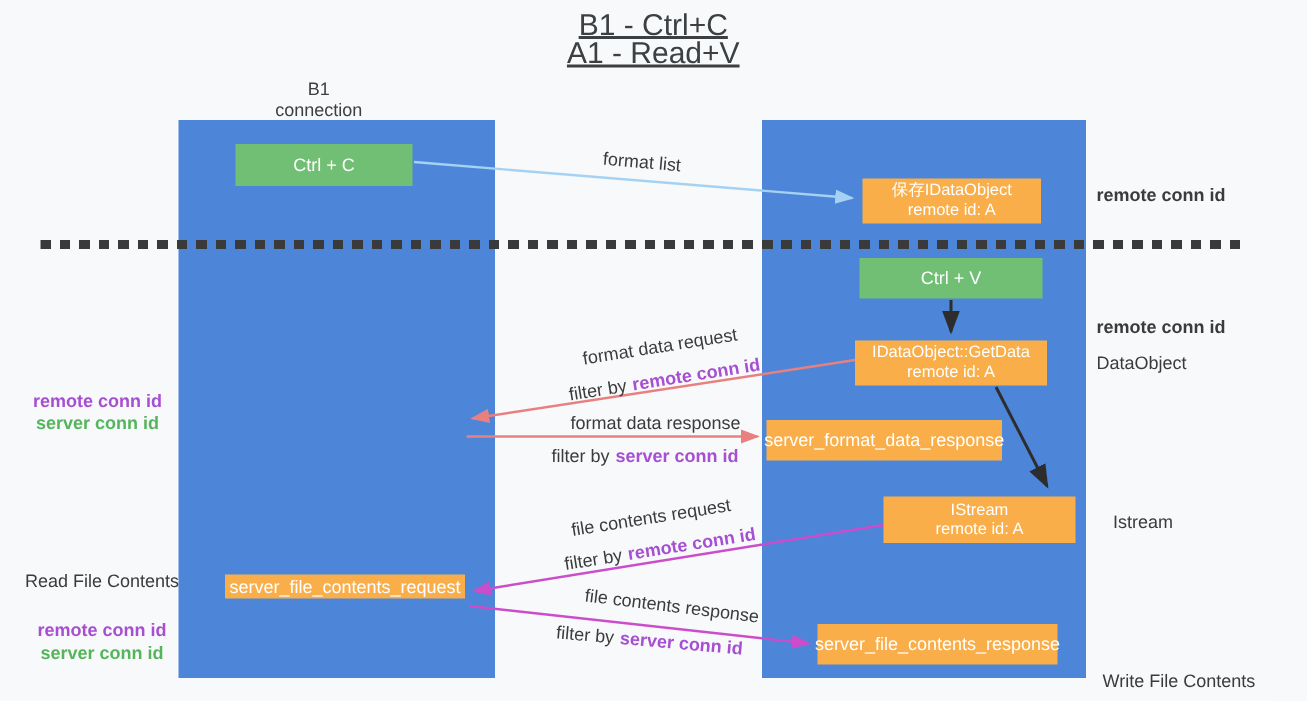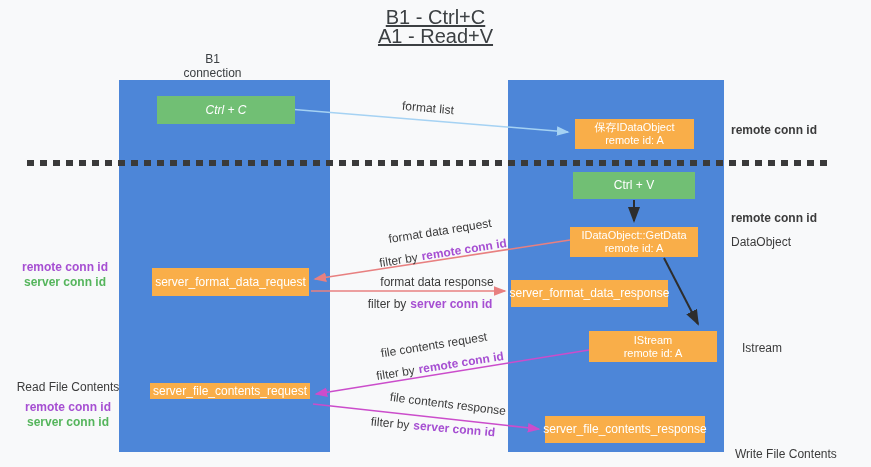--- a/index.html
+++ b/index.html
@@ -83,41 +83,38 @@
     <line class="wire black" x1="634" y1="200" x2="634" y2="221" marker-end="url(#head-black)"></line>
     <line class="wire black" x1="664" y1="258" x2="698" y2="324" marker-end="url(#head-black)"></line>
     <line class="wire red" x1="570" y1="240" x2="315" y2="279" marker-end="url(#head-red)"></line>
     <line class="wire red" x1="311" y1="291" x2="505" y2="291" marker-end="url(#head-red)"></line>
     <line class="wire magenta" x1="589" y1="350" x2="316" y2="394" marker-end="url(#head-magenta)"></line>
     <line class="wire magenta" x1="313" y1="404" x2="539" y2="429" marker-end="url(#head-magenta)"></line>
   </svg>
 
   <div class="dashed-line"></div>
 
-  <div class="node green" style="left:157px;top:96px;width:138px;height:28px;font-style:italic;">
+  <div class="node green" style="left:157px;top:96px;width:118px;height:28px;">
     <span>Ctrl + C</span>
   </div>
 
   <div class="node orange two-line" style="left:575px;top:119px;width:119px;height:30px;">
     <span>保存IDataObject</span>
     <span>remote id: A</span>
   </div>
 
   <div class="node green" style="left:573px;top:172px;width:122px;height:27px;">
     <span>Ctrl + V</span>
   </div>
 
   <div class="node orange two-line" style="left:570px;top:227px;width:128px;height:30px;">
     <span>IDataObject::GetData</span>
     <span>remote id: A</span>
   </div>
 
-  <div class="node orange" style="left:152px;top:268px;width:157px;height:28px;">
-    <span>server_format_data_request</span>
-  </div>
 
   <div class="node orange" style="left:511px;top:280px;width:157px;height:27px;">
     <span>server_format_data_response</span>
   </div>
 
   <div class="node orange two-line" style="left:589px;top:331px;width:128px;height:31px;">
     <span>IStream</span>
     <span>remote id: A</span>
   </div>
 
@@ -155,18 +152,18 @@
   <div class="side-label purple" style="left:731px;top:211px;">remote conn id</div>
   <div class="side-label" style="left:731px;top:235px;">DataObject</div>
   <div class="side-label" style="left:742px;top:341px;">Istream</div>
   <div class="side-label" style="left:735px;top:447px;">Write File Contents</div>
 
   <div class="side-block" style="left:15px;top:260px;width:100px;">
     <div class="purple">remote conn id</div>
     <div class="greentx">server conn id</div>
   </div>
   <div class="side-block" style="left:12px;top:380px;width:112px;">
-    <div style="color:#3b3b3b;margin-bottom:5px;">Read File Contents</div>
+    <div style="color:#3b3b3b;margin-bottom:18px;">Read File Contents</div>
     <div class="purple">remote conn id</div>
     <div class="greentx">server conn id</div>
   </div>
 
 </div>
 
 </body></html>

